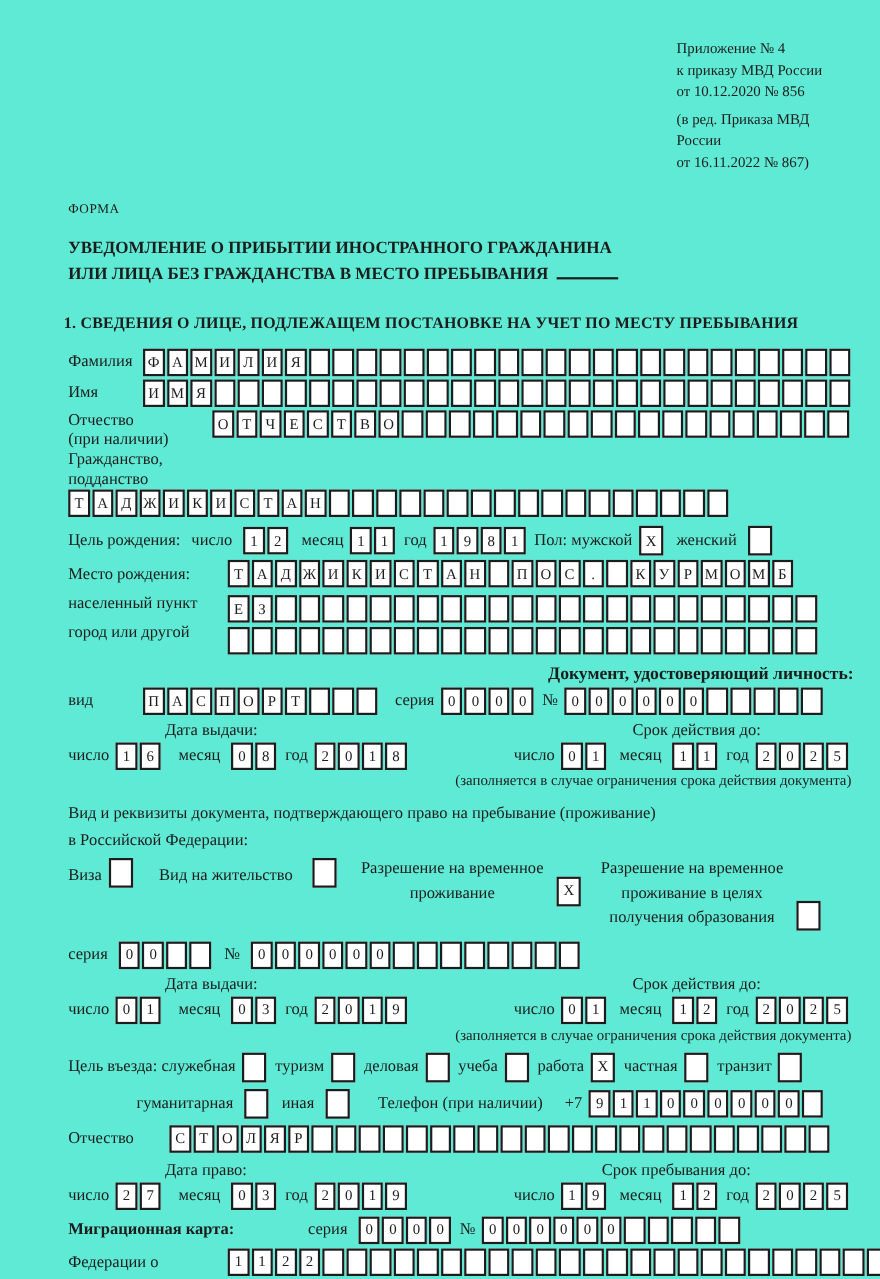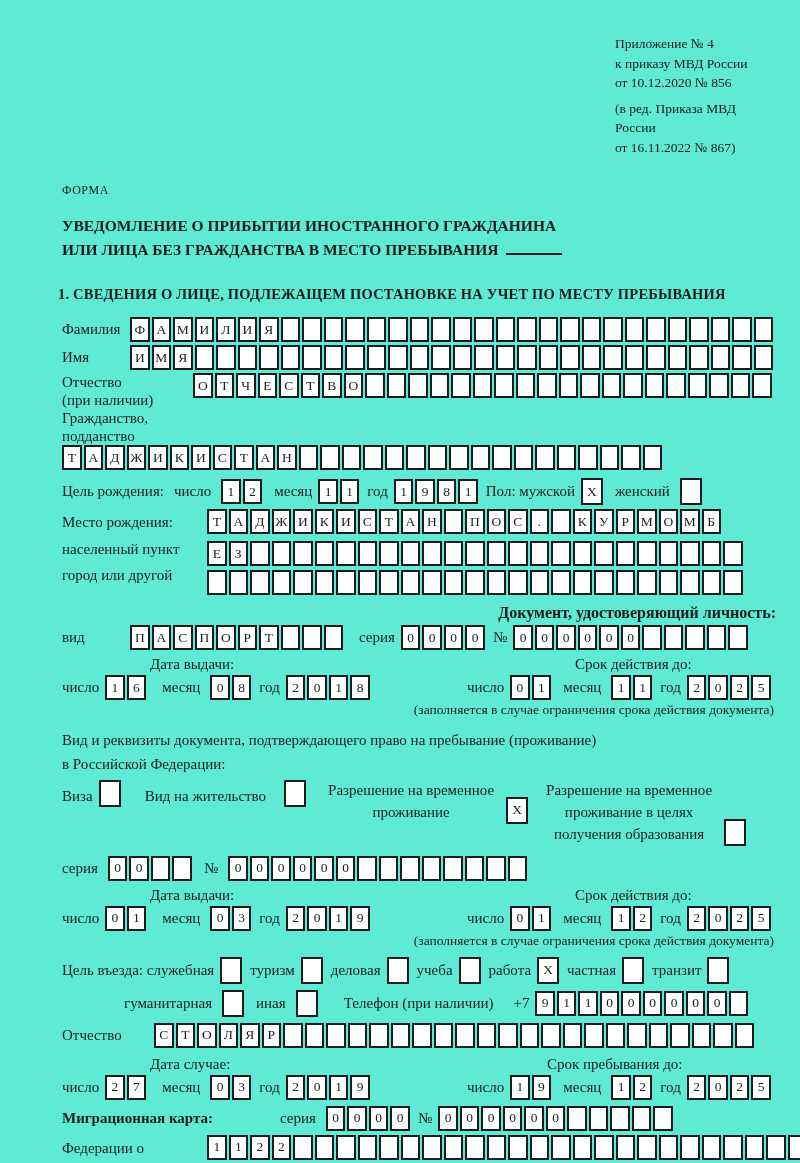--- a/index.html
+++ b/index.html
@@ -623,21 +623,21 @@
         <span class="cell"></span>
         <span class="cell"></span>
         <span class="cell"></span>
         <span class="cell"></span>
         <span class="cell"></span>
       </span>
   </div>
 
   <div class="datepair" style="margin-top:8px;">
     <div class="datecol" style="width:345px;">
-      <div class="datehead">Дата случае:</div>
+      <div class="datehead">Дата право:</div>
       <div class="dateline">
         <span class="mr6">число</span>
         <span class="cells">
             <span class="cell">2</span>
             <span class="cell">7</span>
           </span>
         <span class="ml14 mr10">месяц</span>
         <span class="cells">
             <span class="cell">0</span>
             <span class="cell">3</span>

